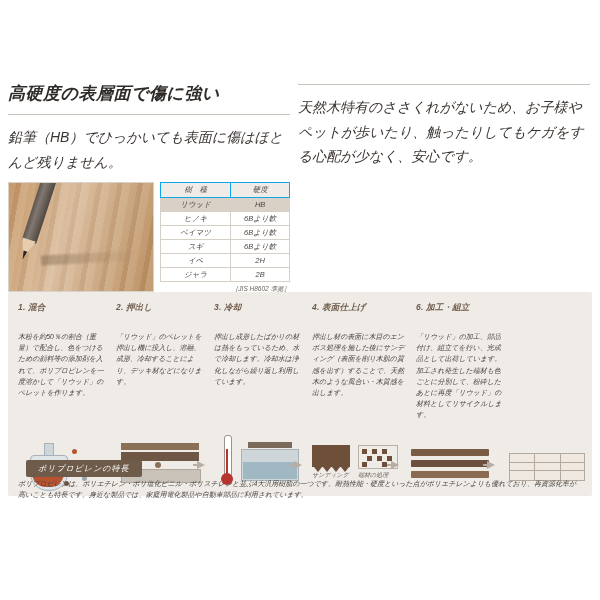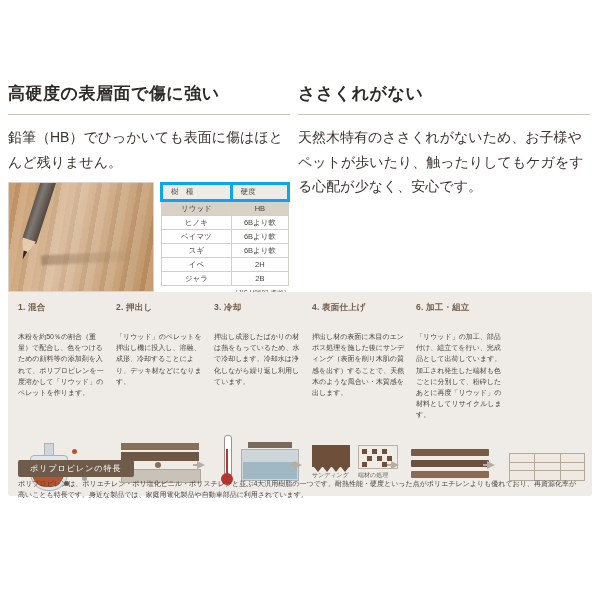--- a/index.html
+++ b/index.html
@@ -3,21 +3,21 @@
 <meta charset="utf-8">
 <style>
   html,body{margin:0;padding:0;}
   body{
     width:600px;height:600px;
     background:#ffffff;
     font-family:"Liberation Sans","DejaVu Sans",sans-serif;
     color:#3a3430;
     overflow:hidden;
   }
-  .page{position:relative;width:600px;height:600px;}
+  .page{position:relative;width:600px;height:600px;font-style:italic;}
 
   
   .top{
     position:absolute;left:0;top:84px;width:600px;height:190px;
     display:flex;
   }
   .col-left{width:290px;padding-left:8px;box-sizing:border-box;}
   .col-right{width:300px;padding-left:8px;box-sizing:border-box;}
 
   .headline{
@@ -66,22 +66,22 @@
     background:linear-gradient(90deg,rgba(120,95,70,0.45),rgba(120,95,70,0.0));
     transform:rotate(-3deg);filter:blur(1px);
   }
 
   .tbl-wrap{width:130px;}
   table.hard{
     border-collapse:collapse;width:130px;font-size:7.5px;
     color:#4a4340;background:#fff;
   }
   table.hard th{
-    background:#efece7;border:3px solid #0ea5e9;
-    font-weight:normal;padding:2px 8px;text-align:left;color:#4a4340;
+    background:#efece7;border:1px solid #0ea5e9;
+    font-weight:normal;padding:2px 8px;text-align:center;color:#4a4340;
   }
   table.hard td{
     border:1px solid #d5cfc8;padding:1.5px 0;text-align:center;
   }
   table.hard tr.hl td{background:#d9d0c6;}
   .tbl-note{
     font-size:6.5px;color:#6a625c;text-align:right;margin-top:3px;
   }
 
   
@@ -172,21 +172,21 @@
 
   
   .stk{position:absolute;left:8px;top:24px;width:74px;height:26px;background:#efe9e1;border:1px solid #b3a99d;}
   .stk i{position:absolute;left:0;width:74px;height:1px;background:#b3a99d;}
   .stk .s1{top:8px;}
   .stk .s2{top:16px;}
   .stk .v{position:absolute;top:0;width:1px;height:26px;background:#b3a99d;}
 
   
   .pp-tag{
-    position:absolute;left:10px;top:168px;
+    position:absolute;left:18px;top:168px;
     background:#6f5b4a;color:#fff;font-size:8px;
     padding:3px 12px;border-radius:2px;letter-spacing:1px;
   }
   .pp-text{
     position:absolute;left:10px;top:186px;width:560px;
     font-size:7px;line-height:1.6;color:#4a4340;
   }
 </style>
 </head>
 <body>
@@ -244,21 +244,20 @@
                 <td>2B</td>
               </tr>
             </tbody>
           </table>
           <div class="tbl-note">［JIS H8602 準拠］</div>
         </div>
       </div>
     </div>
 
     <div class="col-right">
-      <h2 class="headline">ささくれがない</h2>
       <hr class="headline-rule">
       <p class="lead">天然木特有のささくれがないため、お子様やペットが歩いたり、触ったりしてもケガをする心配が少なく、安心です。</p>
     </div>
   </div>
 
   <div class="band">
 
     <div class="steps">
       <div class="step">
         <h4>1. 混合</h4>

